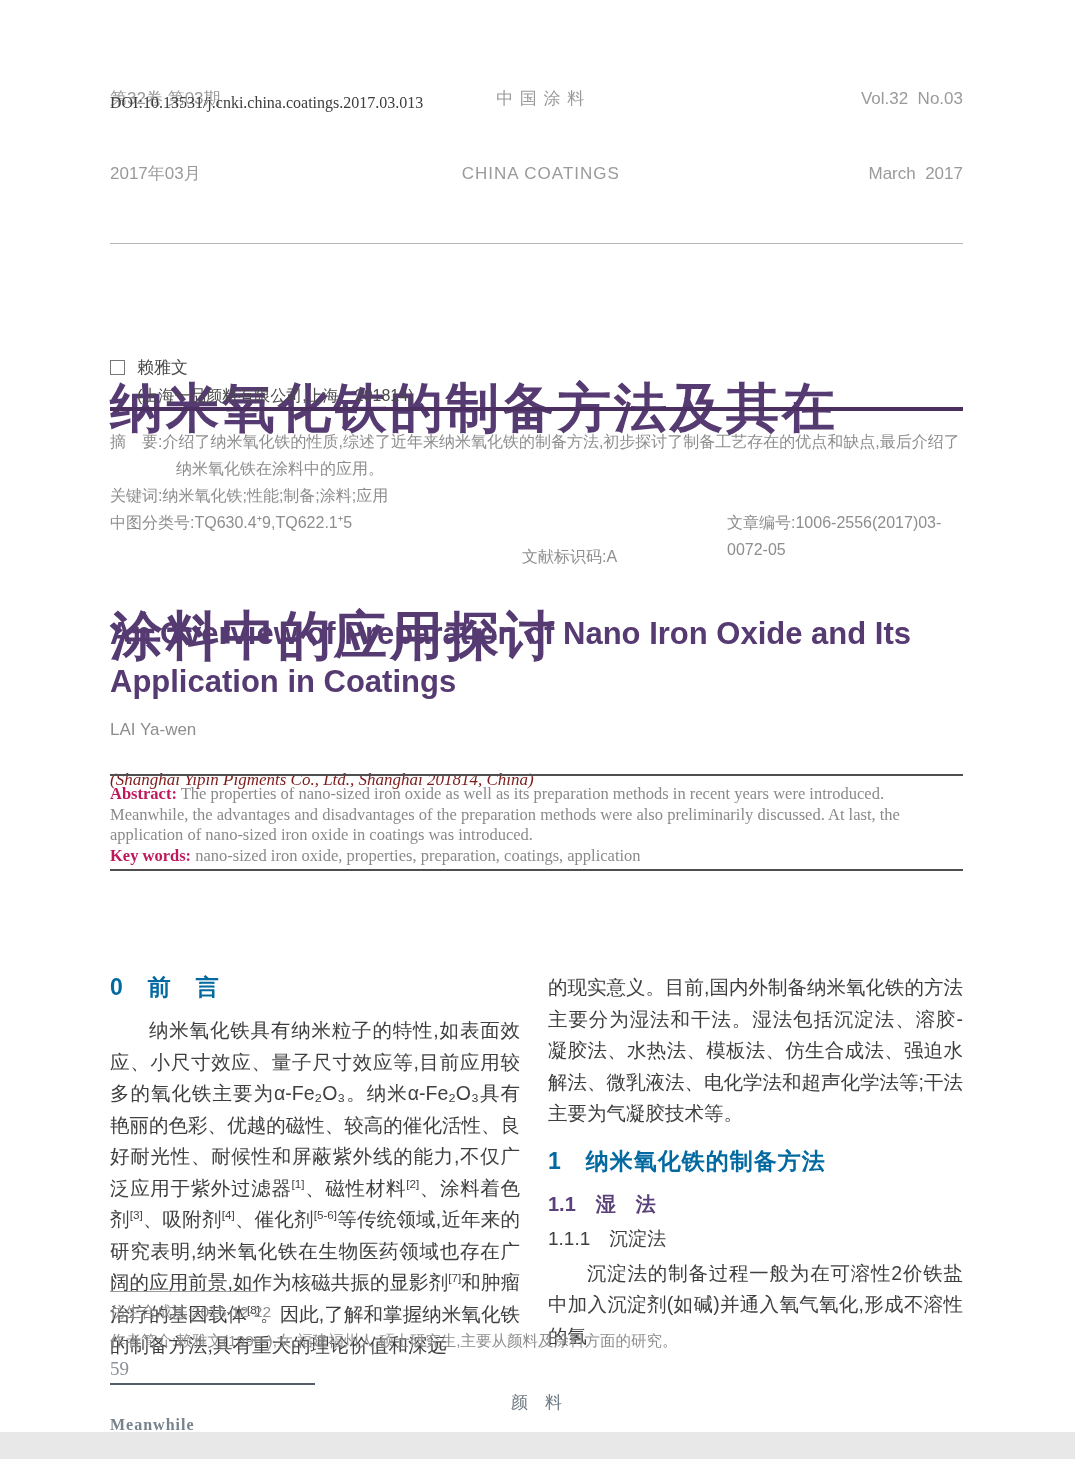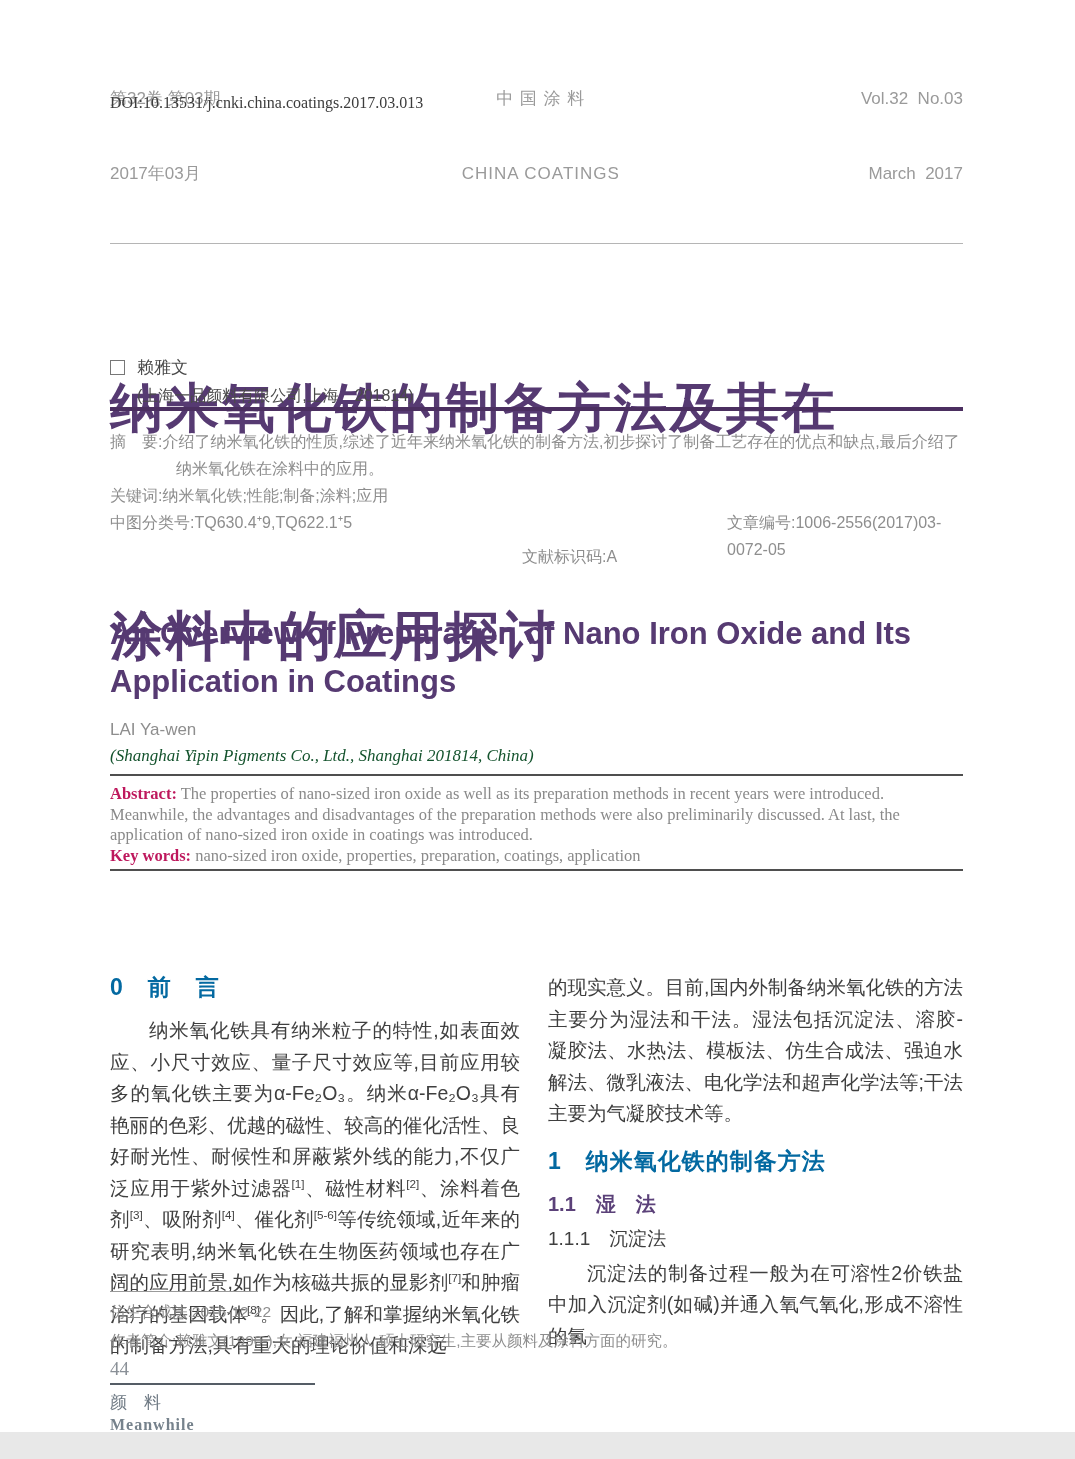--- a/index.html
+++ b/index.html
@@ -37,22 +37,22 @@
   .hang{padding-left:66px;text-indent:-66px;margin:0;white-space:pre-wrap;}
   .cn-line{margin:0;white-space:pre-wrap;}
   .clc-row{display:flex;margin:0;}
   .clc-row .g1{width:412px;flex:none;white-space:pre-wrap;}
   .clc-row .g2{width:205px;flex:none;white-space:pre-wrap;margin-top:34px;}
   .clc-row .g3{flex:1;white-space:pre-wrap;}
 
   
   .en-title{top:610px;font-size:31px;font-weight:bold;color:#563a72;line-height:48px;}
   .en-author{top:720px;font-size:17px;color:#8e8e8e;}
-  .affil-en{top:746px;font-family:"Liberation Serif",serif;font-style:italic;
-    font-size:17px;color:#14532d;}
+  .affil-en{top:770px;font-family:"Liberation Serif",serif;font-style:italic;
+    font-size:17px;color:#7f1d1d;}
   .rule-dark{height:2px;background:#4f4f4f;}
   .rule2{top:774px;}
   .rule3{top:869px;}
 
   
   .en-abs{top:784px;font-family:"Liberation Serif",serif;font-size:16.5px;
     line-height:20.5px;color:#8a8a8a;}
   .en-abs b{color:#be185d;}
   .en-abs p{margin:0;}
 
@@ -72,21 +72,21 @@
 
   
   .footnote{top:1291px;font-size:15.5px;color:#8e8e8e;line-height:29px;}
   .fn-rule{width:148px;border-top:1px solid #9a9a9a;margin-bottom:5px;}
   .footnote p{margin:0;white-space:pre-wrap;}
 
   
   .pfooter{top:1358px;}
   .pagenum{font-family:"Liberation Serif",serif;font-size:19px;color:#8a9097;margin:0;}
   .pf-rule{width:205px;height:2px;background:#555d66;margin:3px 0 6px 0;}
-  .pf-cn{font-size:17px;color:#6d7882;margin:0;white-space:pre-wrap;}
+  .pf-cn{font-size:17px;color:#6d7882;margin:0;white-space:pre-wrap;text-align:center;}
   .pf-en{font-family:"Liberation Serif",serif;font-weight:bold;font-size:16px;
     color:#76828c;margin:2px 0 0 0;letter-spacing:1px;}
 </style>
 </head>
 <body>
 
 <div class="page">
 
   <div class="abs jheader">
     <div class="cell c-left">
@@ -158,19 +158,19 @@
     </div>
   </div>
 
   <div class="abs footnote">
     <div class="fn-rule"></div>
     <p><span>仿生合成法:</span><span>2016-12-22</span></p>
     <p><span>作者简介:</span><span>赖雅文(1990-),女,福建福州人,硕士研究生,主要从颜料及涂料方面的研究。</span></p>
   </div>
 
   <div class="abs pfooter">
-    <p class="pagenum">44</p>
+    <p class="pagenum">59</p>
     <div class="pf-rule"></div>
     <p class="pf-cn">颜 料</p>
     <p class="pf-en">Meanwhile</p>
   </div>
 
 </div>
 
 </body></html>

